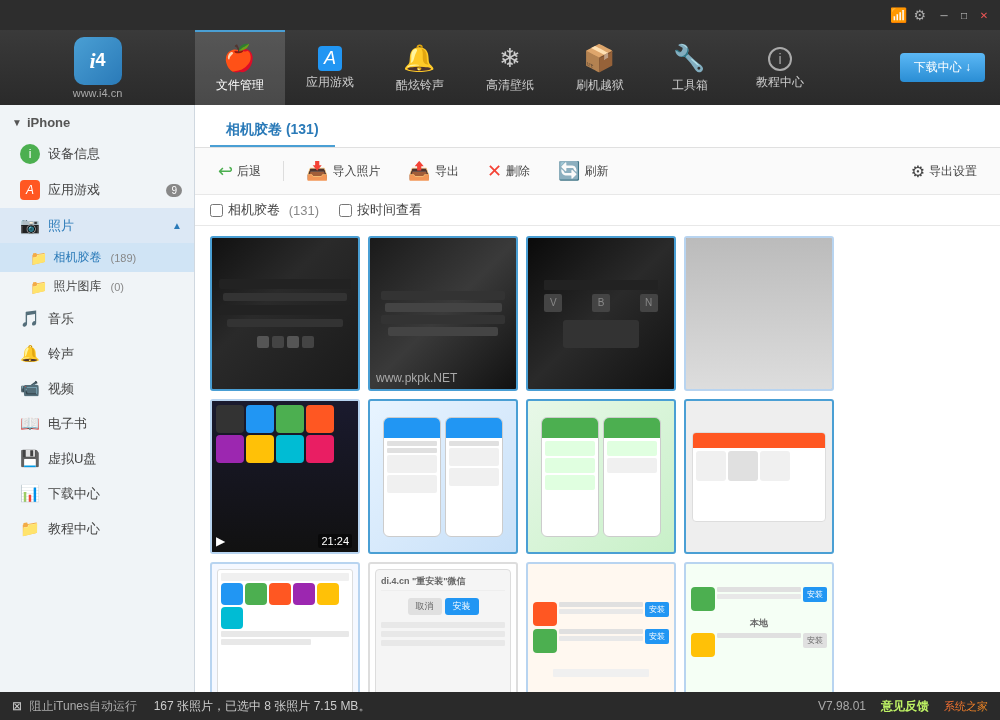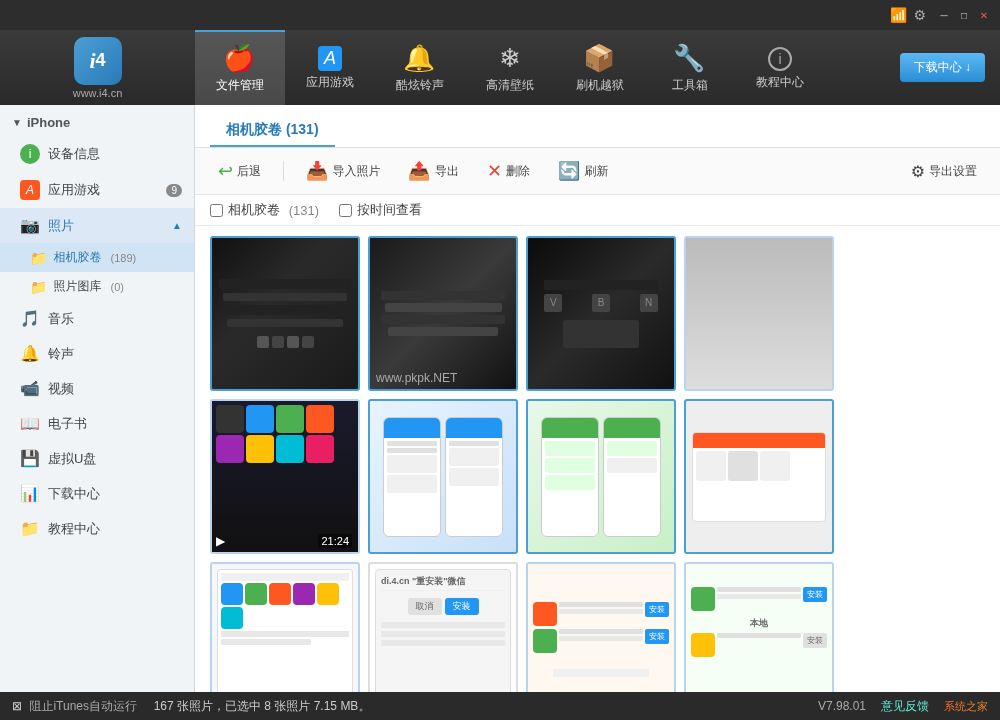--- a/index.html
+++ b/index.html
@@ -223,21 +223,21 @@
       display: flex;
       align-items: center;
       padding: 0 12px;
       color: #ccc;
       font-size: 12px;
       flex-shrink: 0;
     }
     #statusbar .status-left { flex: 1; }
     #statusbar .status-right { display: flex; gap: 15px; align-items: center; }
     #statusbar .version { color: #aaa; }
-    #statusbar .feedback { color: #5eead4; cursor: pointer; }
+    #statusbar .feedback { color: #bef264; cursor: pointer; font-weight: bold; }
 
     
     .photo-kb { background: linear-gradient(135deg, #111 0%, #333 40%, #222 100%); }
 
     
     .thumb-content {
       position: absolute; inset: 0;
       display: flex; flex-direction: column;
       align-items: center; justify-content: center;
       font-size: 40px;

